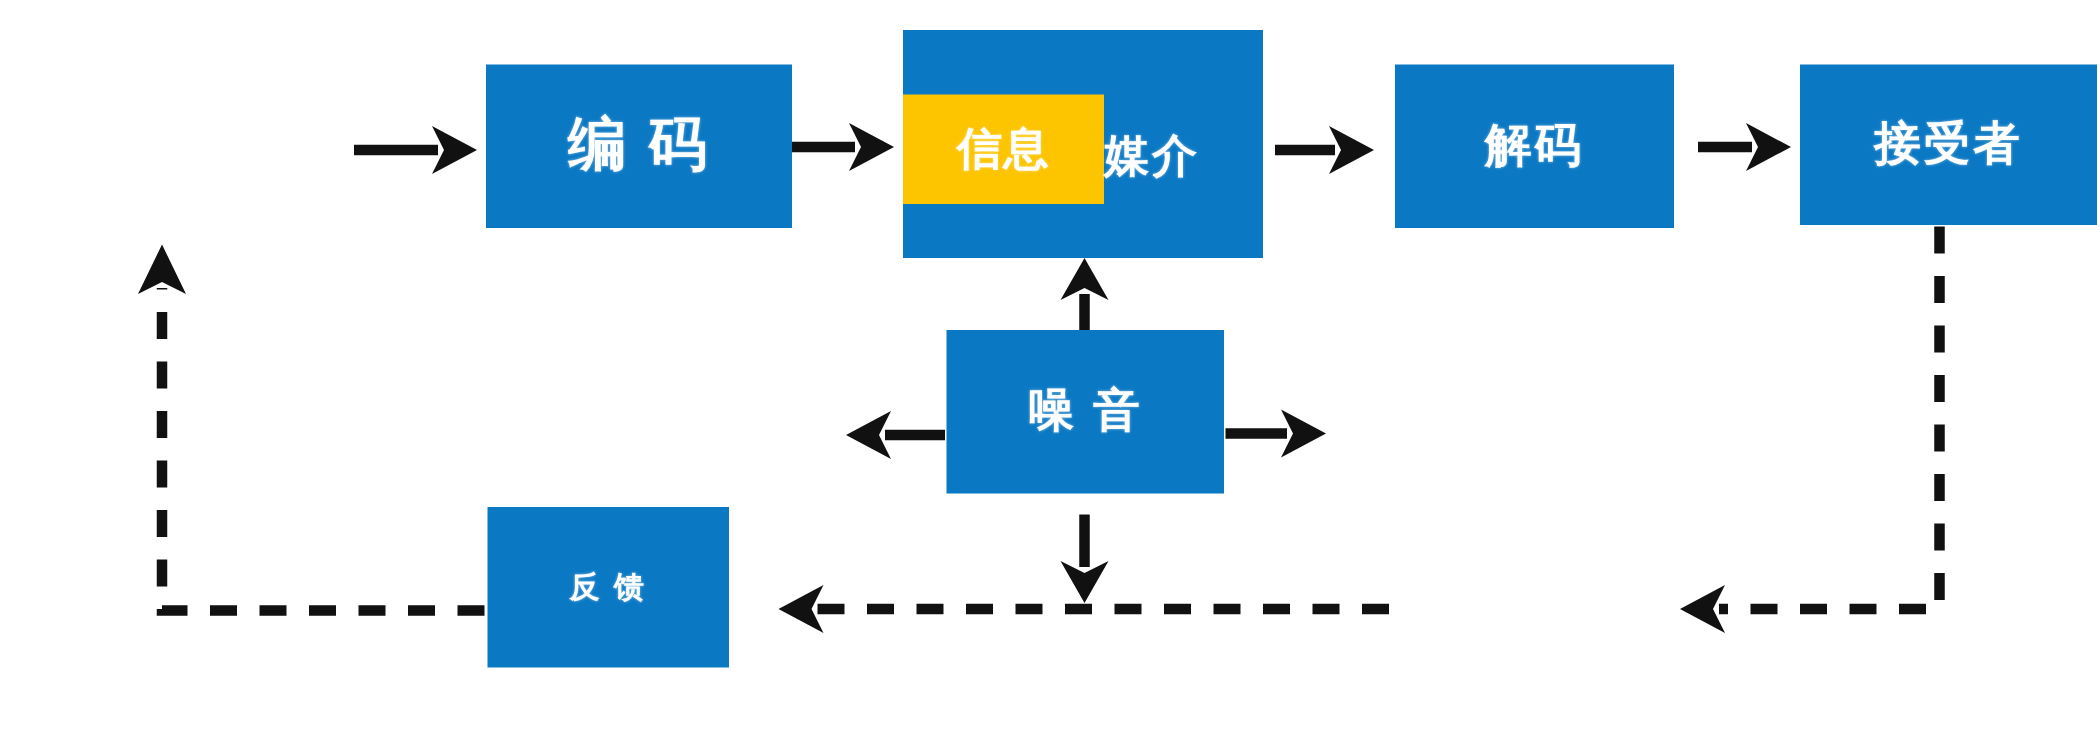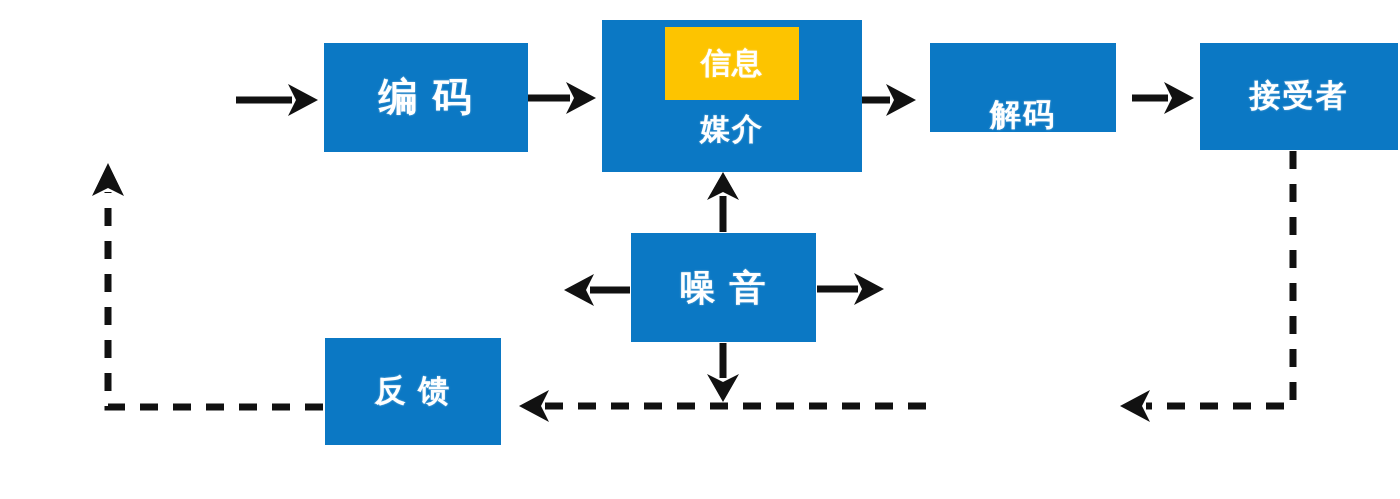--- a/index.html
+++ b/index.html
@@ -30,26 +30,26 @@
     text-shadow: 0 0 2px rgba(255,255,255,0.55);
   }
   .node-label {
     display: block;
     line-height: 1.1;
     white-space: nowrap;
   }
   
   #node-sender   { left: 28px;   top: 48px;  width: 186px; height: 108px; font-size: 31px; }
   #node-encode   { left: 324px;  top: 43px;  width: 204px; height: 109px; font-size: 39px; }
-  #node-medium   { left: 602px;  top: 20px;  width: 260px; height: 152px;
-                   flex-direction: column; justify-content: flex-start; padding-top: 7px; }
-  #node-decode   { left: 930px;  top: 43px;  width: 186px; height: 89px; font-size: 31px; align-items: flex-end; }
+  #node-medium   { left: 602px;  top: 20px;  width: 240px; height: 152px;
+                   flex-direction: row; justify-content: flex-start; padding-top: 7px; }
+  #node-decode   { left: 930px;  top: 43px;  width: 186px; height: 109px; font-size: 31px; }
   #node-receiver { left: 1200px; top: 43px;  width: 198px; height: 107px; font-size: 31px; }
-  #node-noise    { left: 631px;  top: 233px; width: 185px; height: 109px; font-size: 36px; }
-  #node-feedback { left: 325px;  top: 338px; width: 176px; height: 107px; font-size: 31px; }
+  #node-noise    { left: 631px;  top: 220px; width: 185px; height: 109px; font-size: 31px; }
+  #node-feedback { left: 325px;  top: 338px; width: 161px; height: 107px; font-size: 20px; }
   #node-response { left: 928px;  top: 335px; width: 188px; height: 110px; font-size: 31px; }
 
   .message-box {
     width: 134px;
     height: 73px;
     background: #fdc400;
     display: flex;
     align-items: center;
     justify-content: center;
     font-size: 30px;

